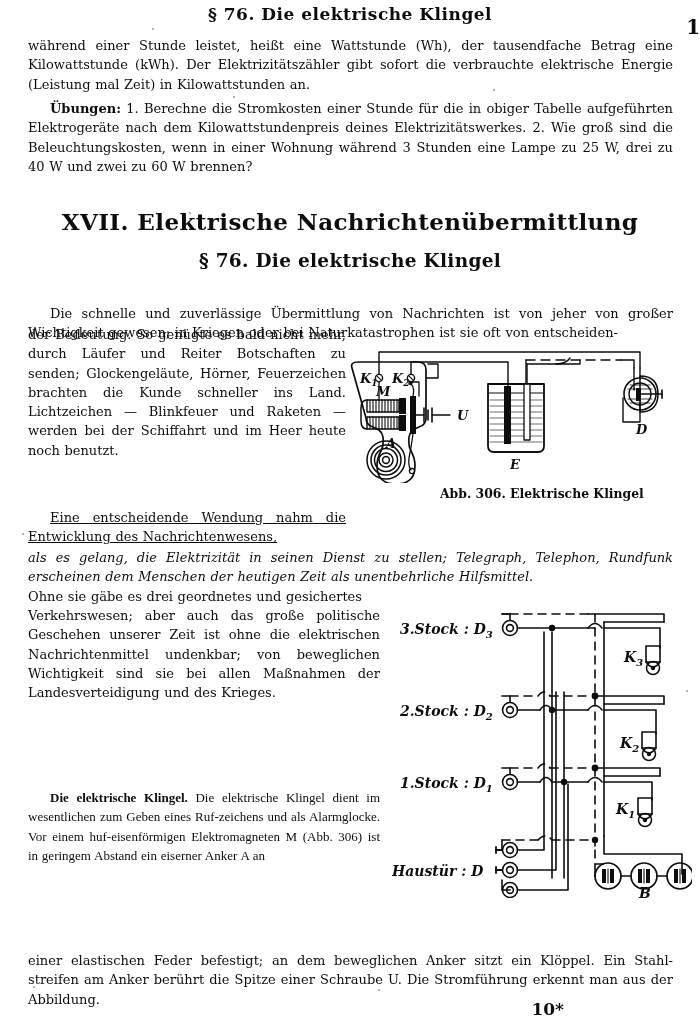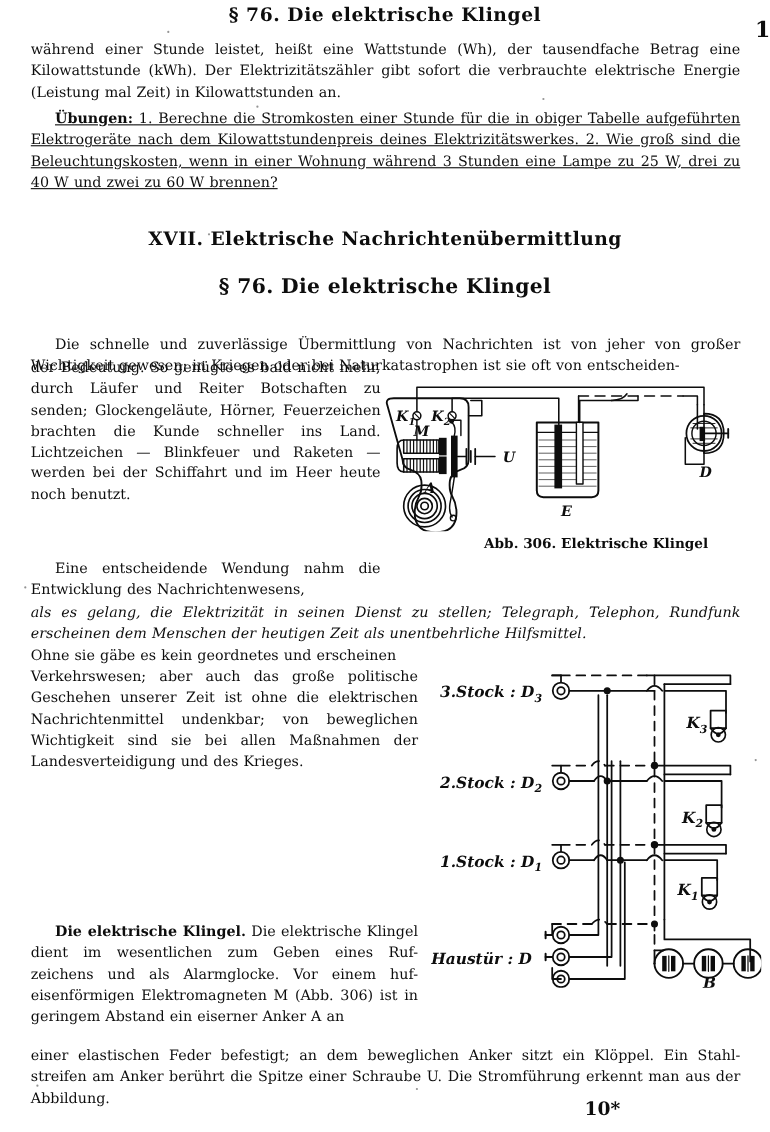--- a/index.html
+++ b/index.html
@@ -37,21 +37,21 @@
     -webkit-hyphens:none;hyphens:none;
     word-spacing:0.5px;
   }
   .blk p{margin:0;}
   .ind{text-indent:22px;}
   b.bf{font-weight:700;}
 
   
   .chaphead{
     position:absolute;left:0;width:700px;text-align:center;
-    font-size:17px;font-weight:700;letter-spacing:.4px;
+    font-size:23px;font-weight:700;letter-spacing:.4px;
   }
   .sechead{
     position:absolute;left:0;width:700px;text-align:center;
     font-size:18.5px;font-weight:700;letter-spacing:.3px;
   }
 
   
   .cap{
     position:absolute;
     font-size:12.4px;font-weight:600;
@@ -74,53 +74,53 @@
 
 <div class="page">
 
   <div class="runhead">§ 76. Die elektrische Klingel</div>
   <div class="folio">171</div>
 
   <div class="blk" style="left:28px;top:36px;width:645px;">
     <p>während einer Stunde leistet, heißt eine Wattstunde (Wh), der tausendfache Betrag eine Kilowattstunde (kWh). Der Elektrizitätszähler gibt sofort die verbrauchte elektrische Energie (Leistung mal Zeit) in Kilowattstunden an.</p>
   </div>
 
-  <div class="blk ind" style="left:28px;top:99px;width:645px;text-decoration:underline;">
+  <div class="blk ind" style="left:28px;top:99px;width:645px;">
     <p><b class="bf">Übungen:</b><span> 1. Berechne die Stromkosten einer Stunde für die in obiger Tabelle aufgeführten Elektrogeräte nach dem Kilowattstundenpreis deines Elektrizitätswerkes. 2. Wie groß sind die Beleuchtungskosten, wenn in einer Wohnung während 3 Stunden eine Lampe zu 25 W, drei zu 40 W und zwei zu 60 W brennen?</span></p>
   </div>
 
   <div class="chaphead" style="top:208px;">XVII. Elektrische Nachrichtenübermittlung</div>
   <div class="sechead" style="top:250px;">§ 76. Die elektrische Klingel</div>
 
   <div class="blk ind" style="left:28px;top:284px;width:645px;margin-top:20px;">
     <p>Die schnelle und zuverlässige Übermittlung von Nachrichten ist von jeher von großer Wichtigkeit gewesen; in Kriegen oder bei Naturkatastrophen ist sie oft von entscheiden-</p>
   </div>
 
   <div class="blk" style="left:28px;top:325px;width:318px;">
     <p>der Bedeutung. So genügte es bald nicht mehr, durch Läufer und Reiter Botschaften zu senden; Glockengeläute, Hörner, Feuerzeichen brachten die Kunde schneller ins Land. Lichtzeichen — Blinkfeuer und Raketen — werden bei der Schiffahrt und im Heer heute noch benutzt.</p>
   </div>
 
-  <div class="blk ind" style="left:28px;top:508px;width:318px;">
+  <div class="blk ind" style="left:28px;top:508px;width:318px;text-decoration:underline;">
     <p>Eine entscheidende Wendung nahm die Entwicklung des Nachrichtenwesens,</p>
   </div>
 
   <div class="blk" style="left:28px;top:548px;width:645px;font-style:italic;">
     <p>als es gelang, die Elektrizität in seinen Dienst zu stellen; Telegraph, Telephon, Rundfunk erscheinen dem Menschen der heutigen Zeit als unentbehrliche Hilfsmittel.</p>
   </div>
 
   <div class="blk" style="left:28px;top:587px;width:645px;">
-    <p>Ohne sie gäbe es kein geordnetes und erscheinen</p>
+    <p>Ohne sie gäbe es drei geordnetes und gesichertes</p>
   </div>
 
   <div class="blk" style="left:28px;top:606px;width:352px;">
     <p>Verkehrswesen; aber auch das große politische Geschehen unserer Zeit ist ohne die elektrischen Nachrichtenmittel undenkbar; von beweglichen Wichtigkeit sind sie bei allen Maßnahmen der Landesverteidigung und des Krieges.</p>
   </div>
 
 
-  <div class="blk ind" style="left:28px;top:838px;width:352px;">
+  <div class="blk ind" style="left:28px;top:788px;width:352px;font-family:Liberation Serif, serif;">
     <p><b class="bf">Die elektrische Klingel.</b><span> Die elektrische Klingel dient im wesentlichen zum Geben eines Ruf-zeichens und als Alarmglocke. Vor einem huf-eisenförmigen Elektromagneten M (Abb. 306) ist in geringem Abstand ein eiserner Anker A an</span></p>
   </div>
 
   <div class="blk" style="left:28px;top:951px;width:645px;">
     <p>einer elastischen Feder befestigt; an dem beweglichen Anker sitzt ein Klöppel. Ein Stahl-streifen am Anker berührt die Spitze einer Schraube U. Die Stromführung erkennt man aus der Abbildung.</p>
   </div>
 
   <div class="footmark">10*</div>
 
   <div class="fig" style="left:340px;top:338px;">

